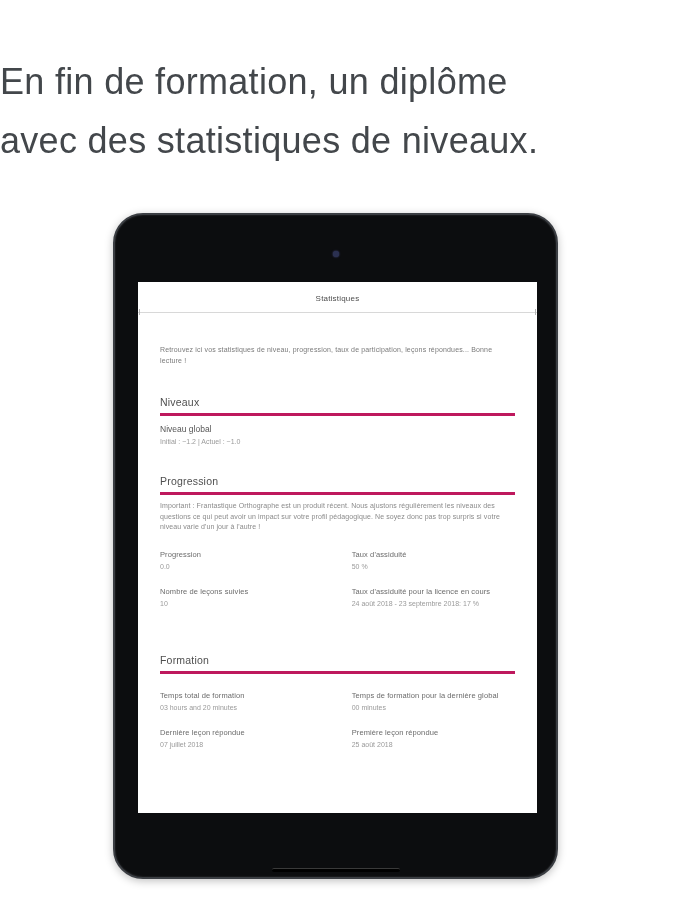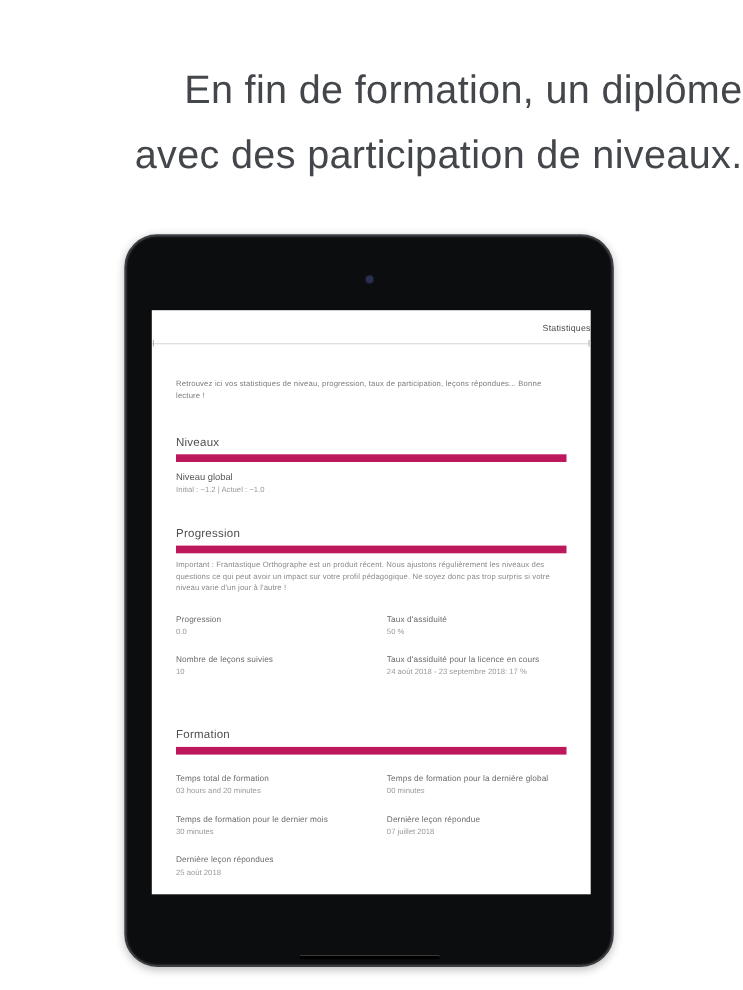--- a/index.html
+++ b/index.html
@@ -3,21 +3,21 @@
 <meta charset="utf-8">
 <style>
   html,body{margin:0;padding:0;}
   body{
     width:675px;height:900px;background:#ffffff;overflow:hidden;position:relative;
     font-family:"Liberation Sans", sans-serif;
   }
 
   
   .headline{
-    position:absolute;top:52px;left:0;width:675px;text-align:right;
+    position:absolute;top:52px;left:0;width:675px;text-align:left;
     font-weight:300;color:#43474b;font-size:36px;line-height:59px;letter-spacing:.3px;
   }
 
   
   .tablet{
     position:absolute;left:113px;top:213px;width:445px;height:666px;
     background:#0c0d0f;border:2px solid #3b3e43;border-radius:30px;
     box-sizing:border-box;box-shadow:0 2px 8px rgba(0,0,0,.25), inset 0 0 2px rgba(255,255,255,.18);
   }
   .camera{
@@ -30,35 +30,35 @@
   }
 
   
   .screen{
     position:absolute;left:23px;top:67px;width:399px;height:531px;background:#ffffff;overflow:hidden;
   }
   .screen-header{
     height:30px;border-bottom:1px solid #d8d8d8;position:relative;
   }
   .screen-title{
-    padding-top:12px;text-align:right;font-size:8px;color:#4c4c4c;letter-spacing:.2px;
+    padding-top:12px;text-align:center;font-size:8px;color:#4c4c4c;letter-spacing:.2px;
   }
   .tick{position:absolute;width:1px;height:6px;background:#b5b5b5;bottom:-3px;}
   .tick-left{left:1px;}
   .tick-right{right:1px;}
 
   .content{padding:0 22px;}
 
   .intro{
     margin:31px 0 0 0;font-size:7px;line-height:11px;color:#7a7a7a;letter-spacing:.15px;
   }
 
   .section-title{
     margin:30px 0 0 0;font-weight:normal;font-size:10.5px;color:#4f4f4f;letter-spacing:.2px;
-    padding-bottom:5px;border-bottom:7px solid #be185d;
+    padding-bottom:5px;border-bottom:3px solid #be185d;
   }
   .section-title.tight{}
 
   .sub-title{margin-top:8px;font-size:8.5px;color:#565656;}
   .muted{margin-top:4px;font-size:7px;color:#9a9a9a;}
 
   .notice{
     margin:6px 0 0 0;font-size:7px;line-height:10.5px;color:#8a8a8a;letter-spacing:.1px;
   }
 
@@ -66,21 +66,21 @@
     display:grid;grid-template-columns:54% 46%;row-gap:17px;margin-top:17px;
   }
   .stat-label{font-size:7.5px;color:#6b6b6b;letter-spacing:.1px;}
   .stat-value{margin-top:4px;font-size:7px;color:#9a9a9a;}
 </style>
 </head>
 <body>
 
 <div class="headline">
   <div>En fin de formation, un diplôme</div>
-  <div>avec des participation de niveaux.</div>
+  <div>avec des statistiques de niveaux.</div>
 </div>
 
 <div class="tablet">
   <div class="camera"></div>
 
   <div class="screen">
     <div class="screen-header">
       <div class="screen-title">Statistiques</div>
       <div class="tick tick-left"></div>
       <div class="tick tick-right"></div>
@@ -121,29 +121,25 @@
       <div class="stats-grid">
         <div class="stat">
           <div class="stat-label">Temps total de formation</div>
           <div class="stat-value">03 hours and 20 minutes</div>
         </div>
         <div class="stat">
           <div class="stat-label">Temps de formation pour la dernière global</div>
           <div class="stat-value">00 minutes</div>
         </div>
         <div class="stat">
-          <div class="stat-label">Temps de formation pour le dernier mois</div>
-          <div class="stat-value">30 minutes</div>
-        </div>
-        <div class="stat">
           <div class="stat-label">Dernière leçon répondue</div>
           <div class="stat-value">07 juillet 2018</div>
         </div>
         <div class="stat">
-          <div class="stat-label">Dernière leçon répondues</div>
+          <div class="stat-label">Première leçon répondue</div>
           <div class="stat-value">25 août 2018</div>
         </div>
         <div class="stat"></div>
       </div>
     </div>
   </div>
 
   <div class="port"></div>
 </div>
 

